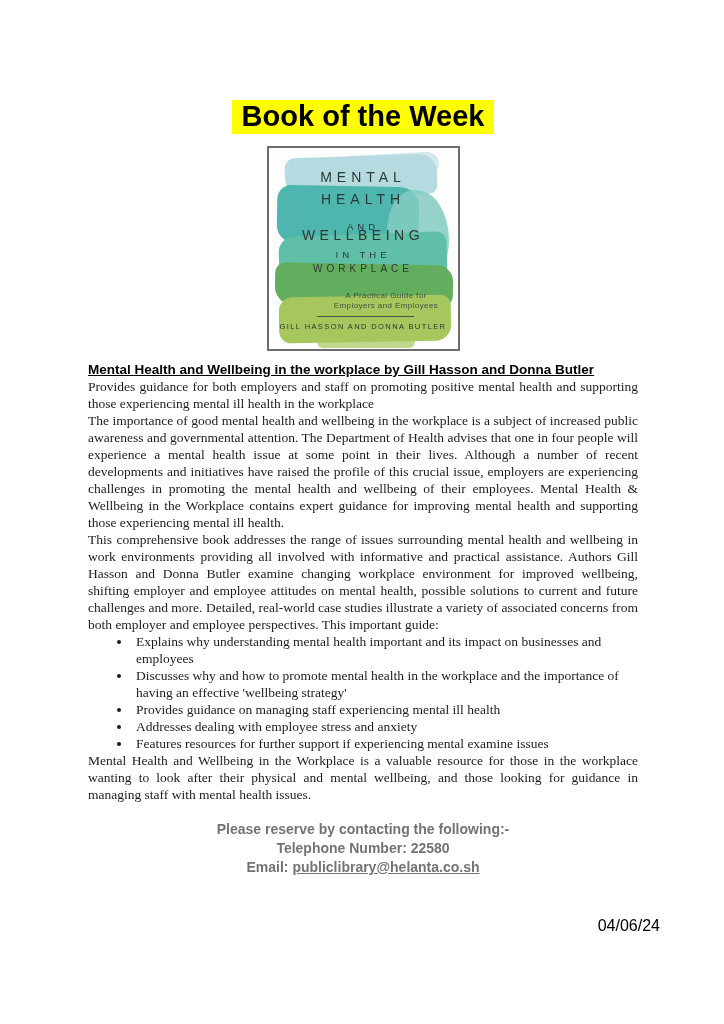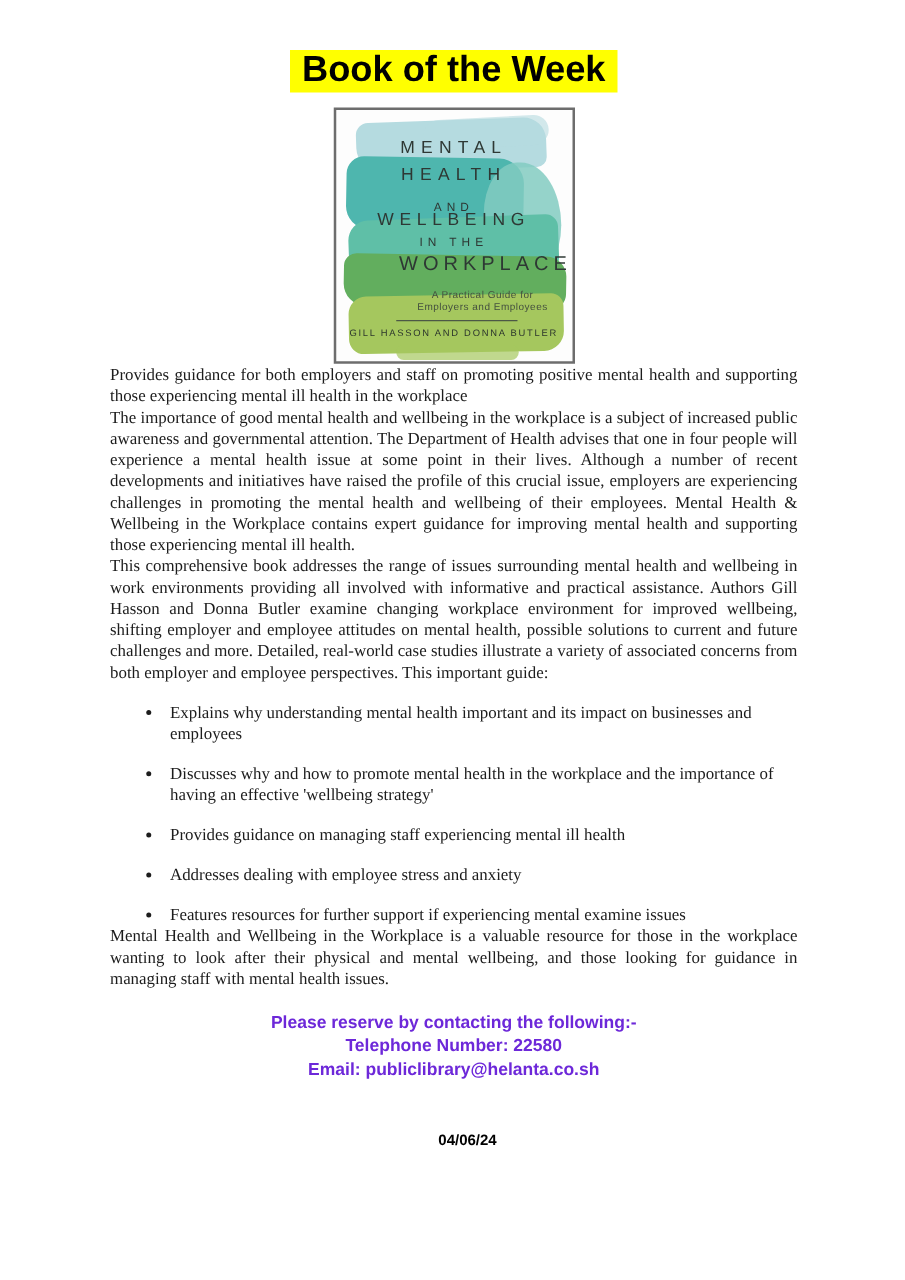--- a/index.html
+++ b/index.html
@@ -3,21 +3,21 @@
 <meta charset="utf-8">
 <style>
   * { box-sizing: border-box; }
   html, body { margin: 0; padding: 0; background: #ffffff; }
   .page {
     position: relative;
     width: 724px;
     height: 1024px;
     margin: 0 auto;
     background: #ffffff;
-    padding: 40px 86px 0 88px;
+    padding: 100px 86px 0 88px;
     font-family: "Liberation Serif", serif;
     overflow: hidden;
   }
 
   
   .title-wrap { text-align: center; margin: 0 0 12px 0; }
   .title-highlight {
     display: inline-block;
     font-family: "Liberation Sans", sans-serif;
     font-weight: bold;
@@ -52,21 +52,21 @@
     text-align: center;
     font-family: "Liberation Sans", sans-serif;
     color: #2e3834;
   }
   .cover-line { position: absolute; left: 0; right: 0; white-space: nowrap; }
   .cl-1 { top: 21px;  font-size: 14px;  letter-spacing: 5px;   }
   .cl-2 { top: 43px;  font-size: 14px;  letter-spacing: 5px;   }
   .cl-3 { top: 73px;  font-size: 9.5px; letter-spacing: 4px;   }
   .cl-4 { top: 79px;  font-size: 14px;  letter-spacing: 4.5px; }
   .cl-5 { top: 101px; font-size: 9.5px; letter-spacing: 4px;   }
-  .cl-6 { top: 115px; font-size: 16px; letter-spacing: 4px; text-align: right;  }
+  .cl-6 { top: 115px; font-size: 10px; letter-spacing: 4px;  }
   .cover-subtitle { position: absolute; left: 0; right: 0; font-size: 8px; color: #45513f; letter-spacing: .4px; margin-left: 46px; }
   .cs-1 { top: 143px; }
   .cs-2 { top: 153px; }
   .cover-divider { position: absolute; left: 48px; top: 168px; width: 97px; border-top: 1px solid #4c5846; }
   .cover-authors { position: absolute; left: 0; right: 0; top: 174px; font-size: 7.5px; font-weight: normal; letter-spacing: 1.4px; color: #2c362c; white-space: nowrap; }
 
   
   .heading {
     margin: 10px 0 0 0;
     font-family: "Liberation Sans", sans-serif;
@@ -88,43 +88,42 @@
     margin: 0;
     padding: 0 0 0 44px;
     list-style: disc;
   }
   ul.bullets li {
     font-size: 13.5px;
     line-height: 17px;
     text-align: left;
     color: #1c1c1c;
     padding-left: 4px;
-    margin-top: 15px;
   }
 
   
   .contact {
     margin-top: 17px;
     text-align: center;
     font-family: "Liberation Sans", sans-serif;
     font-weight: bold;
     font-size: 14px;
     line-height: 19px;
-    color: #6d28d9;
+    color: #737373;
   }
-  .email-address { }
+  .email-address { text-decoration: underline; }
 
   
   .date-row {
     margin-top: 40px;
-    text-align: center;
+    text-align: right;
     margin-right: -22px;
     font-family: "Liberation Sans", sans-serif;
-    font-weight: bold;
-    font-size: 12px;
+    font-weight: normal;
+    font-size: 16px;
     color: #000;
   }
 </style>
 </head>
 <body>
 
 <div class="page">
 
   <div class="title-wrap">
     <span class="title-highlight" style="background-color: rgb(255, 255, 0);">Book of the Week</span>
@@ -147,20 +146,21 @@
       <div class="cover-line cl-4">WELLBEING</div>
       <div class="cover-line cl-5">IN THE</div>
       <div class="cover-line cl-6">WORKPLACE</div>
       <div class="cover-subtitle cs-1">A Practical Guide for</div>
       <div class="cover-subtitle cs-2">Employers and Employees</div>
       <div class="cover-divider"></div>
       <div class="cover-authors">GILL HASSON AND DONNA BUTLER</div>
     </div>
   </div>
 
+  <h2 class="heading">Mental Health and Wellbeing in the workplace by Gill Hasson and Donna Butler</h2>
 
   <p class="para">Provides guidance for both employers and staff on promoting positive mental health and supporting those experiencing mental ill health in the workplace</p>
   <p class="para">The importance of good mental health and wellbeing in the workplace is a subject of increased public awareness and governmental attention. The Department of Health advises that one in four people will experience a mental health issue at some point in their lives. Although a number of recent developments and initiatives have raised the profile of this crucial issue, employers are experiencing challenges in promoting the mental health and wellbeing of their employees. Mental Health &amp; Wellbeing in the Workplace contains expert guidance for improving mental health and supporting those experiencing mental ill health.</p>
   <p class="para">This comprehensive book addresses the range of issues surrounding mental health and wellbeing in work environments providing all involved with informative and practical assistance. Authors Gill Hasson and Donna Butler examine changing workplace environment for improved wellbeing, shifting employer and employee attitudes on mental health, possible solutions to current and future challenges and more. Detailed, real-world case studies illustrate a variety of associated concerns from both employer and employee perspectives. This important guide:</p>
 
   <ul class="bullets">
     <li>Explains why understanding mental health important and its impact on businesses and employees</li>
     <li>Discusses why and how to promote mental health in the workplace and the importance of having an effective 'wellbeing strategy'</li>
     <li>Provides guidance on managing staff experiencing mental ill health</li>
     <li>Addresses dealing with employee stress and anxiety</li>

